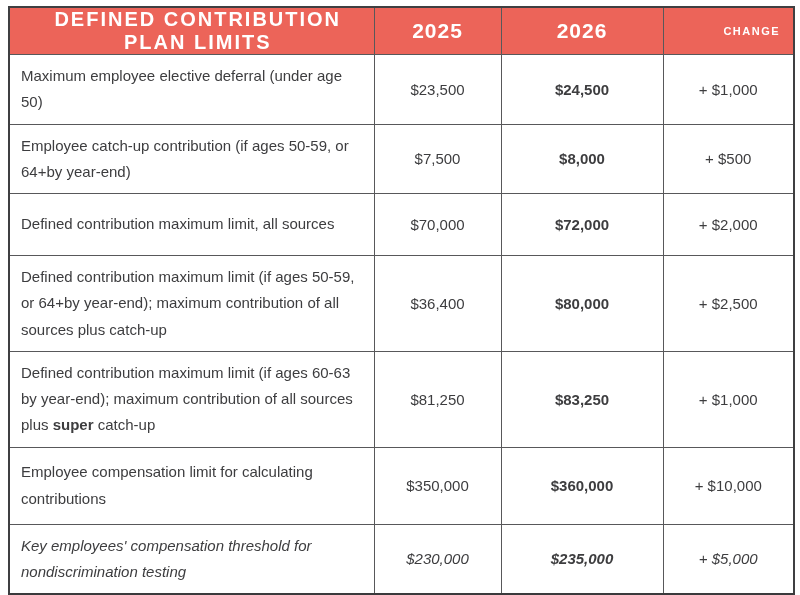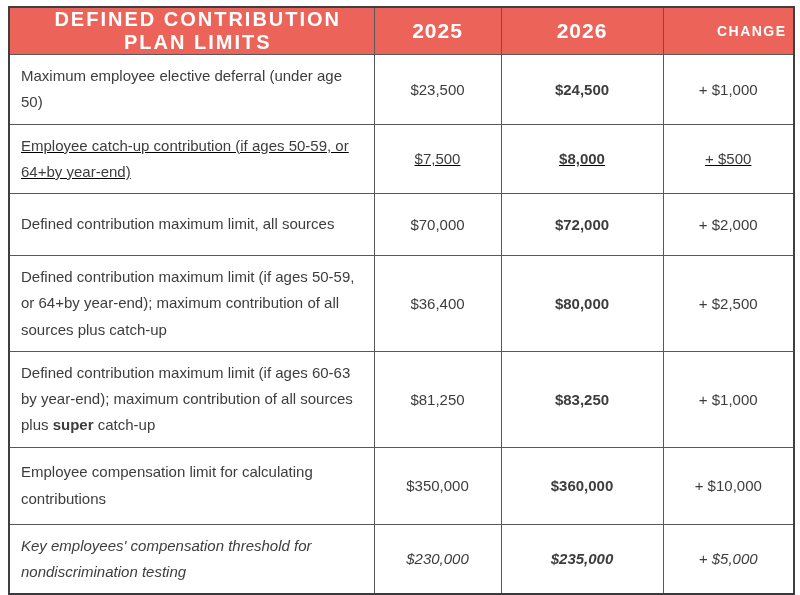--- a/index.html
+++ b/index.html
@@ -41,21 +41,21 @@
     font-size: 16px;
     letter-spacing: 2px;
     padding: 0;
   }
   thead th.h-title {
     text-align: center;
     padding-left: 12px;
     font-size: 20px;
   }
   thead th.h-year { letter-spacing: 1px; font-size: 21px; }
-  thead th.h-change { letter-spacing: 1.5px; font-size: 14px; padding-left: 47px; }
+  thead th.h-change { letter-spacing: 1.5px; font-size: 11px; padding-left: 47px; }
 
   
   tbody td {
     color: #3d3d3f;
     font-size: 15px;
     vertical-align: middle;
   }
   tbody td.desc {
     text-align: left;
     padding: 8px 10px 8px 11px;
@@ -63,21 +63,21 @@
   }
   tbody td.num {
     text-align: center;
     padding: 8px 4px;
     white-space: nowrap;
   }
   tbody td.num-2026 { font-weight: bold; }
 
   
   tbody tr:nth-child(1) { height: 58px; }
-  tbody tr:nth-child(2) { height: 58px; text-decoration: underline; }
+  tbody tr:nth-child(2) { height: 58px; }
   tbody tr:nth-child(3) { height: 62px; }
   tbody tr:nth-child(4) { height: 45px; margin-left: 48px; }
   tbody tr:nth-child(5) { height: 70px; }
   tbody tr:nth-child(6) { height: 77px; }
   tbody tr:nth-child(7) { height: 55px; font-style: italic; }
   tbody tr:nth-child(8) { height: 59px; }
   tbody tr:nth-child(9) { height: 56px; }
 
   tbody strong { font-weight: bold; }
 </style>

